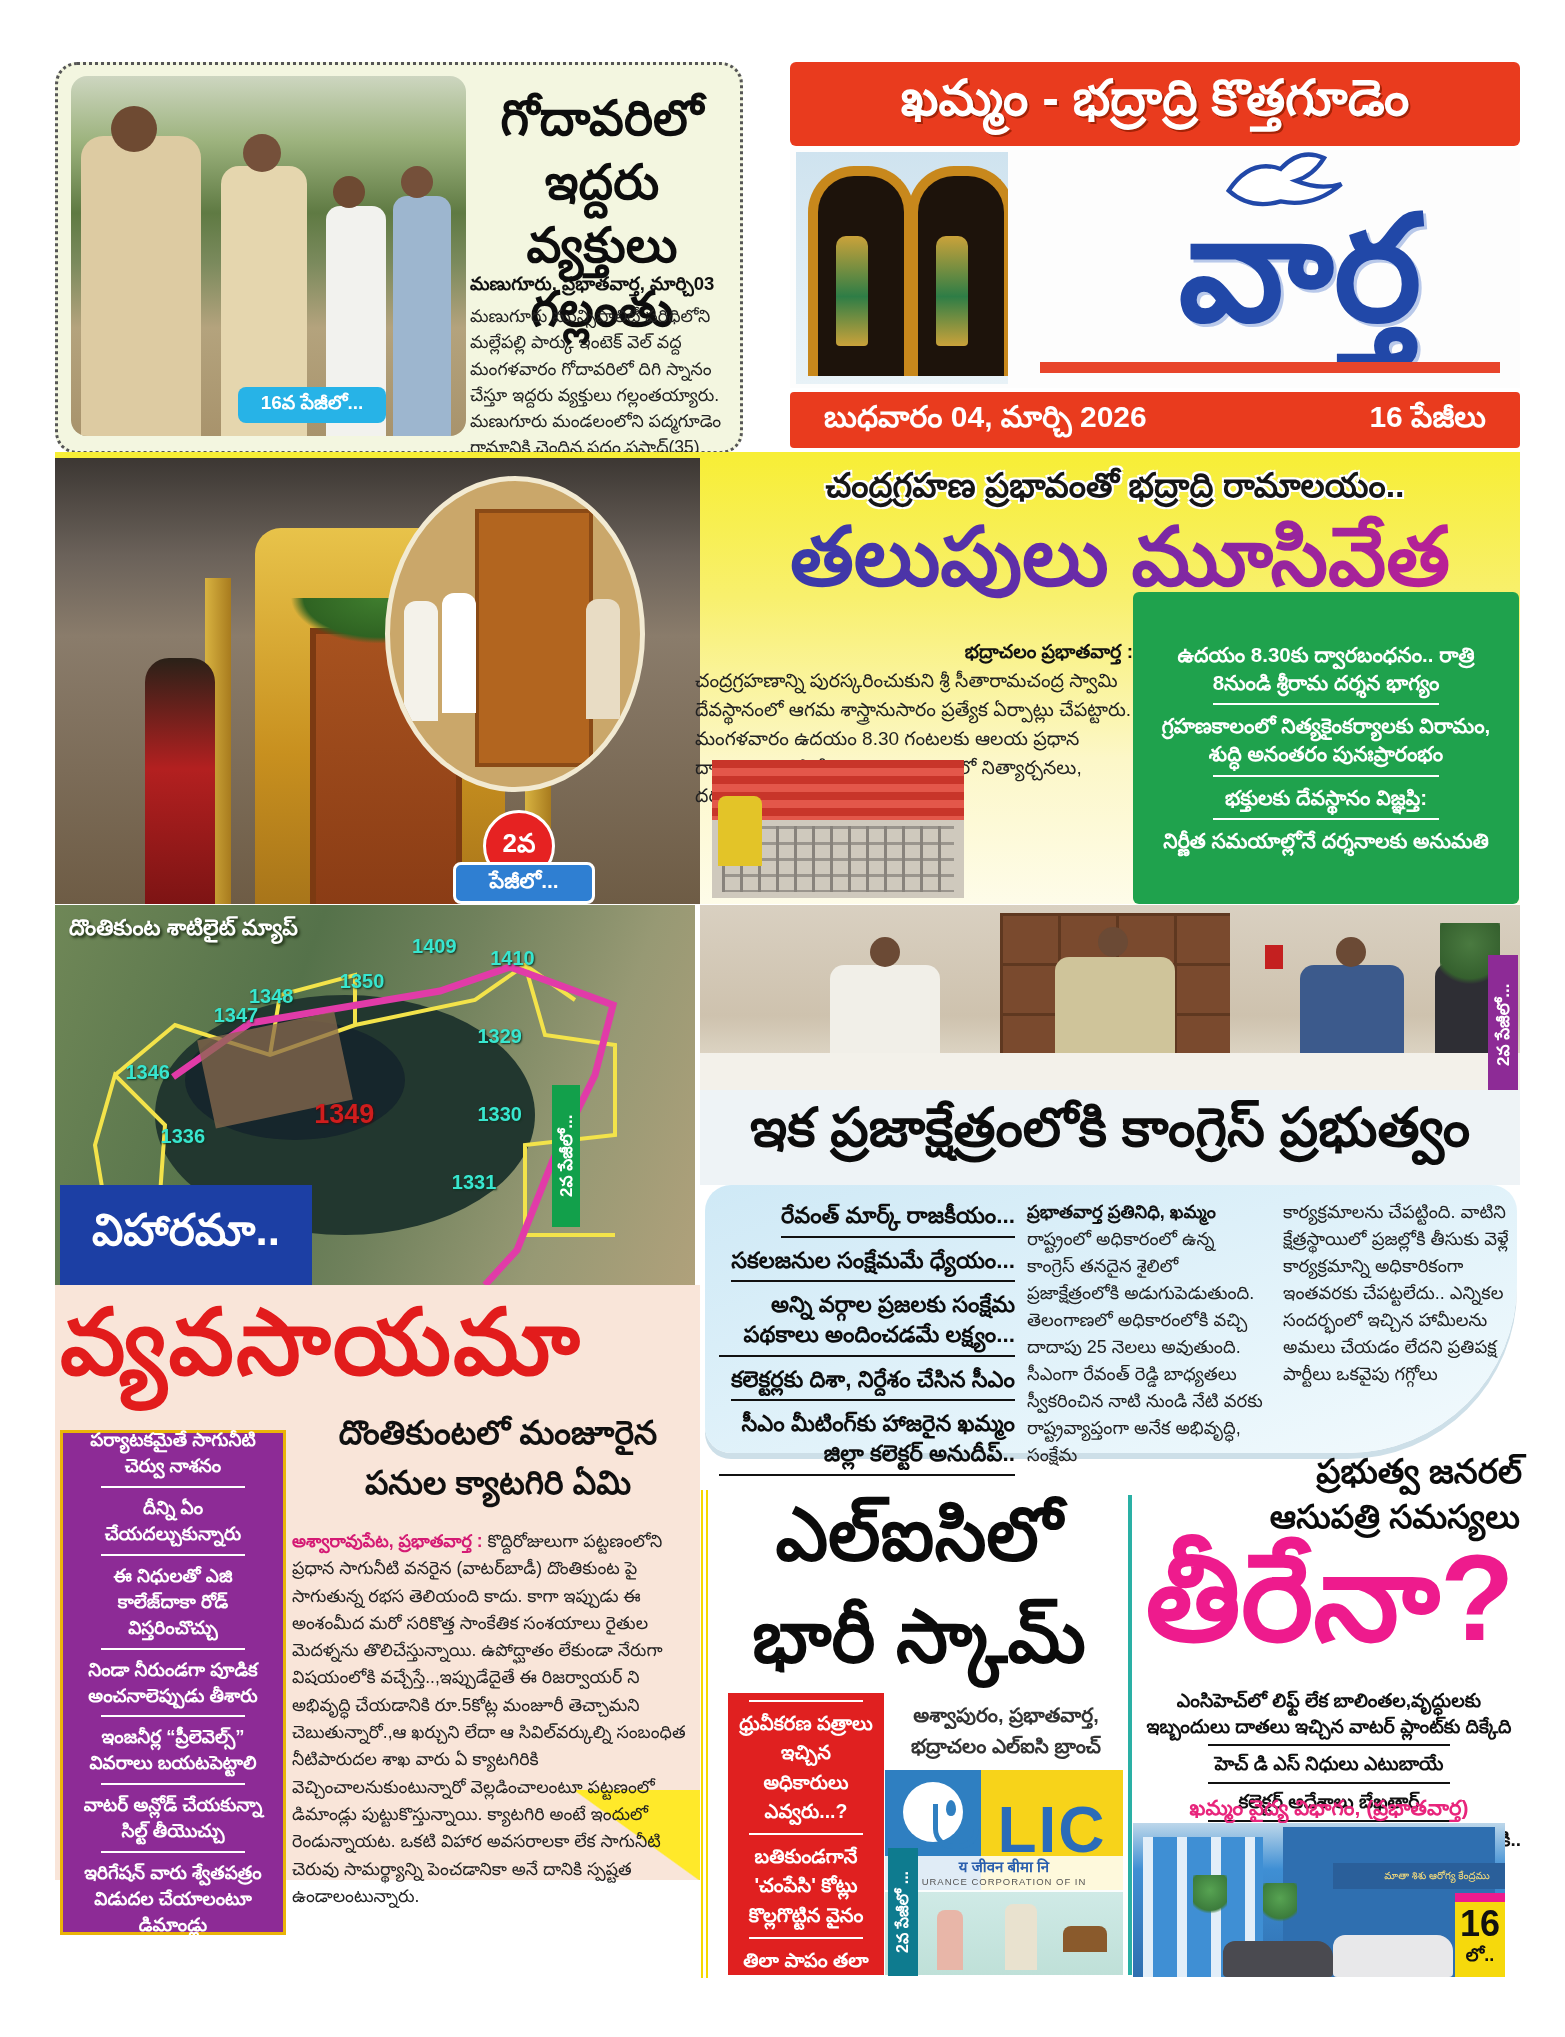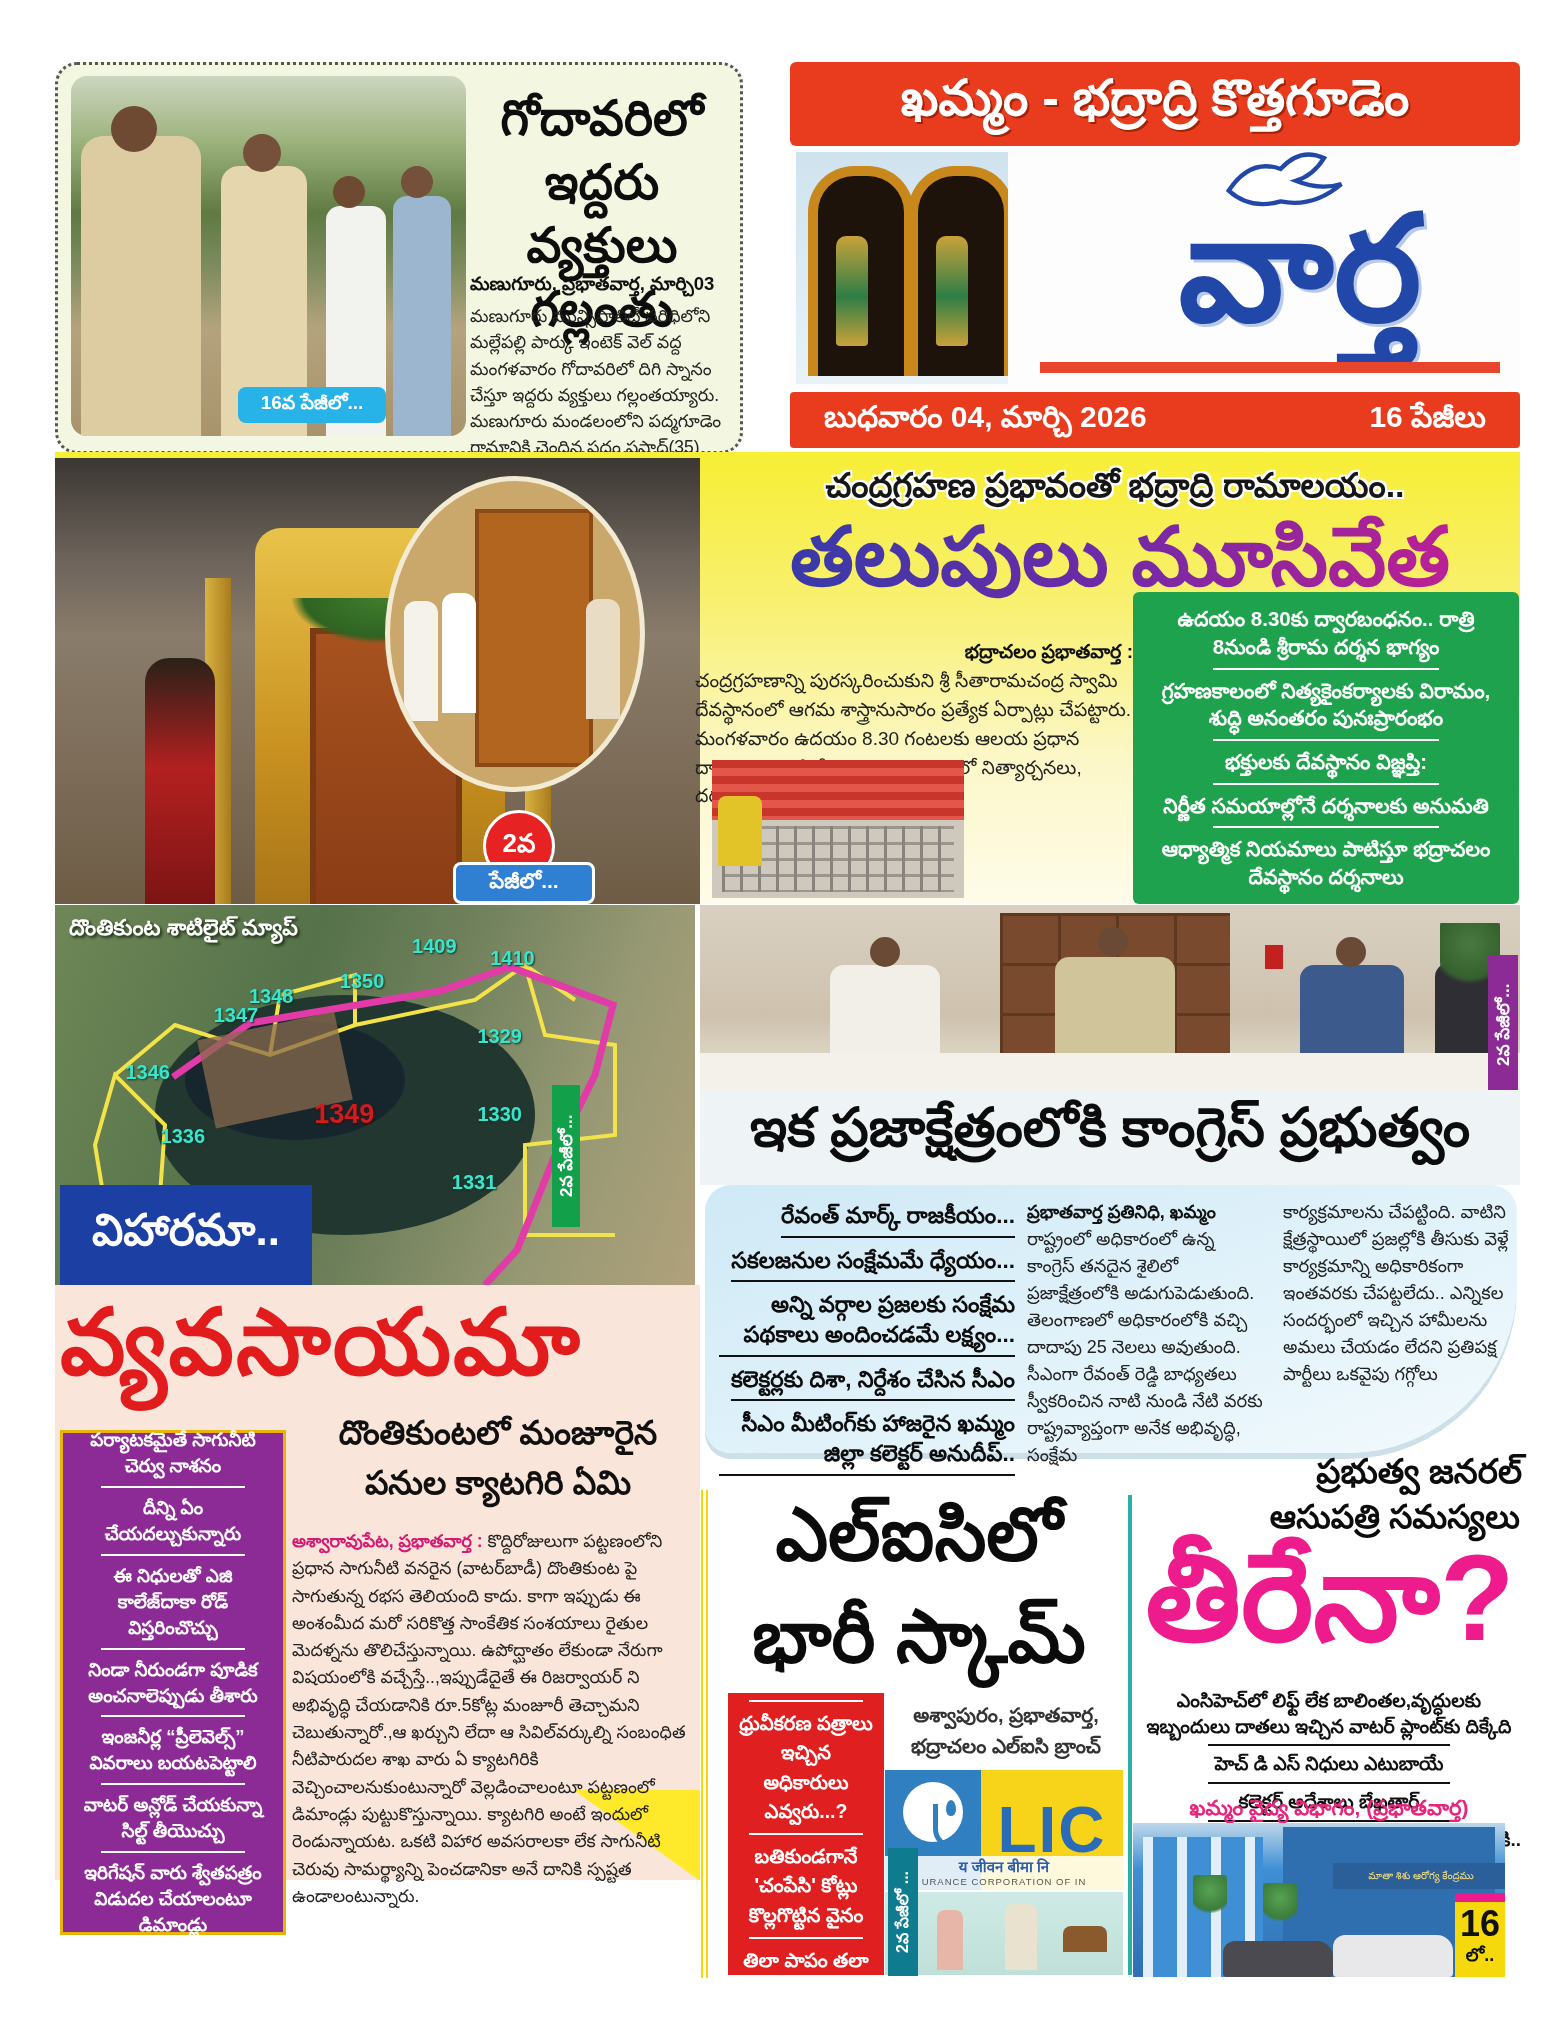--- a/index.html
+++ b/index.html
@@ -128,21 +128,21 @@
   #tealline{left:1128px;top:1495px;width:4px;height:480px;background:#2ab0a5;}
   #hp-kick{left:1238px;top:1498px;width:282px;text-align:right;font-weight:bold;font-size:33px;color:#0c0c0c;}
   #hp-head{left:1138px;top:1528px;width:384px;text-align:center;font-weight:bold;font-size:122px;color:#ee1b8d;}
   #hp-bullets{left:1134px;top:1688px;width:390px;}
   .hp-item{font-weight:bold;font-size:19px;line-height:1.35;color:#111;text-align:center;}
   .hp-item:not(:last-child)::after{content:"";display:block;width:62%;margin:5px auto;border-bottom:2px solid #111;}
   #hp-credit{left:1134px;top:1796px;width:390px;text-align:center;font-weight:bold;font-size:21px;color:#e8257c;}
   #hp-photo{left:1133px;top:1823px;width:372px;height:154px;background:linear-gradient(180deg,#bdd7ea 0%,#3f8fd4 30%,#2f6fb0 100%);}
   .hosp-block{position:absolute;background:#3f8fd4;
      background-image:repeating-linear-gradient(90deg,rgba(255,255,255,.85) 0 10px,transparent 10px 34px);}
-  .hosp-canopy{position:absolute;left:200px;top:40px;width:176px;height:26px;background:#2a5f9a;color:#ffe27a;font-size:10px;text-align:center;line-height:26px;overflow:hidden;}
+  .hosp-canopy{position:absolute;left:200px;top:40px;width:176px;height:26px;background:#2a5f9a;color:#ffe27a;font-size:10px;text-align:center;line-height:26px;overflow:hidden;padding-left:16px;}
   .car{position:absolute;border-radius:12px 16px 4px 4px;}
   .shrub{position:absolute;width:34px;height:44px;background:radial-gradient(circle at 50% 35%,#57a352 0%,#3c7c3c 60%,transparent 70%);}
   #hp-badge{left:1455px;top:1893px;width:50px;height:84px;background:#f6d90c;}
   #hp-badge .strip{position:absolute;left:0;top:0;width:50px;height:9px;background:#ee1b8d;}
   #hp-badge .n{position:absolute;left:0;top:10px;width:50px;text-align:center;font-weight:bold;font-size:36px;color:#111;}
   #hp-badge .t{position:absolute;left:0;top:52px;width:50px;text-align:center;font-weight:bold;font-size:18px;color:#111;}
 </style>
 </head>
 <body>
 
@@ -214,21 +214,20 @@
     <div class="abs ph" id="tp-queue">
       <div class="queue-floor"></div>
       <div class="queue-rails"></div>
       <div class="decor" style="left:6px;top:36px;width:44px;height:70px;background:#e3c428;border-radius:8px 8px 0 0;"></div>
     </div>
     <div class="abs" id="tp-green">
       <div class="gb-item">ఉదయం 8.30కు ద్వారబంధనం.. రాత్రి 8నుండి శ్రీరామ దర్శన భాగ్యం</div>
       <div class="gb-item">గ్రహణకాలంలో నిత్యకైంకర్యాలకు విరామం, శుద్ధి అనంతరం పునఃప్రారంభం</div>
       <div class="gb-item">భక్తులకు దేవస్థానం విజ్ఞప్తి:</div>
       <div class="gb-item">నిర్ణీత సమయాల్లోనే దర్శనాలకు అనుమతి</div>
-      <div class="gb-item">ఆధ్యాత్మిక నియమాలు పాటిస్తూ భద్రాచలం దేవస్థానం దర్శనాలు</div>
     </div>
   </div>
 
   <div class="abs ph" id="map">
     <svg width="640" height="380" viewBox="0 0 640 380">
       <ellipse cx="290" cy="210" rx="190" ry="120" fill="#22372f"></ellipse>
       <ellipse cx="240" cy="175" rx="110" ry="60" fill="#16262c"></ellipse>
       <polyline points="60,170 120,120 215,150 300,120 420,95 470,60 520,95" fill="none" stroke="#f3e34a" stroke-width="4"></polyline>
       <polyline points="100,360 110,220 60,170 40,240 60,360" fill="none" stroke="#f3e34a" stroke-width="4"></polyline>
       <polyline points="470,60 490,130 560,140 560,230 470,240 470,330 560,330" fill="none" stroke="#f3e34a" stroke-width="4"></polyline>

